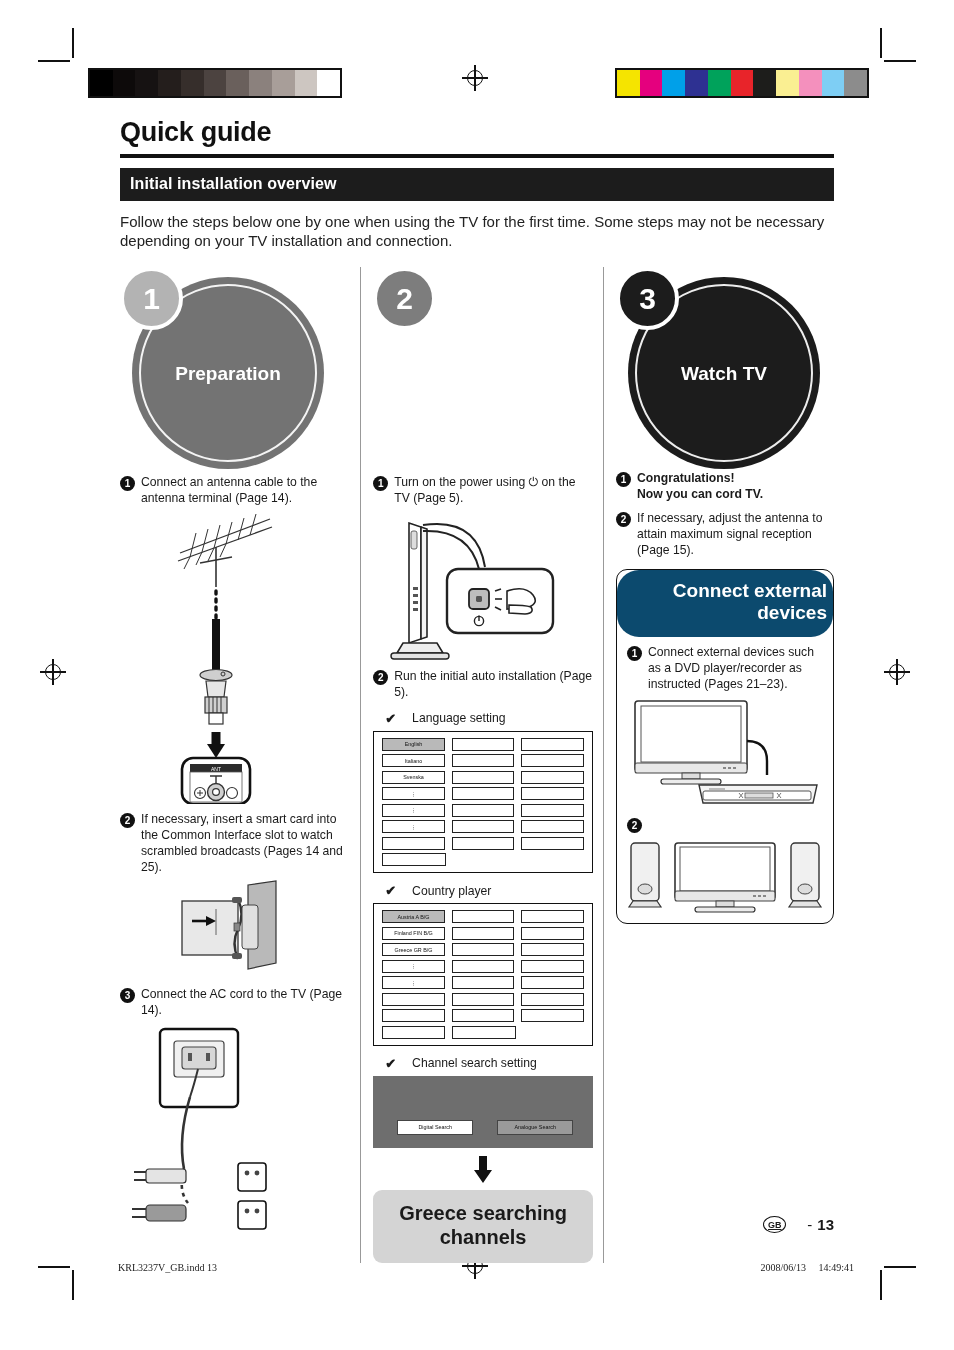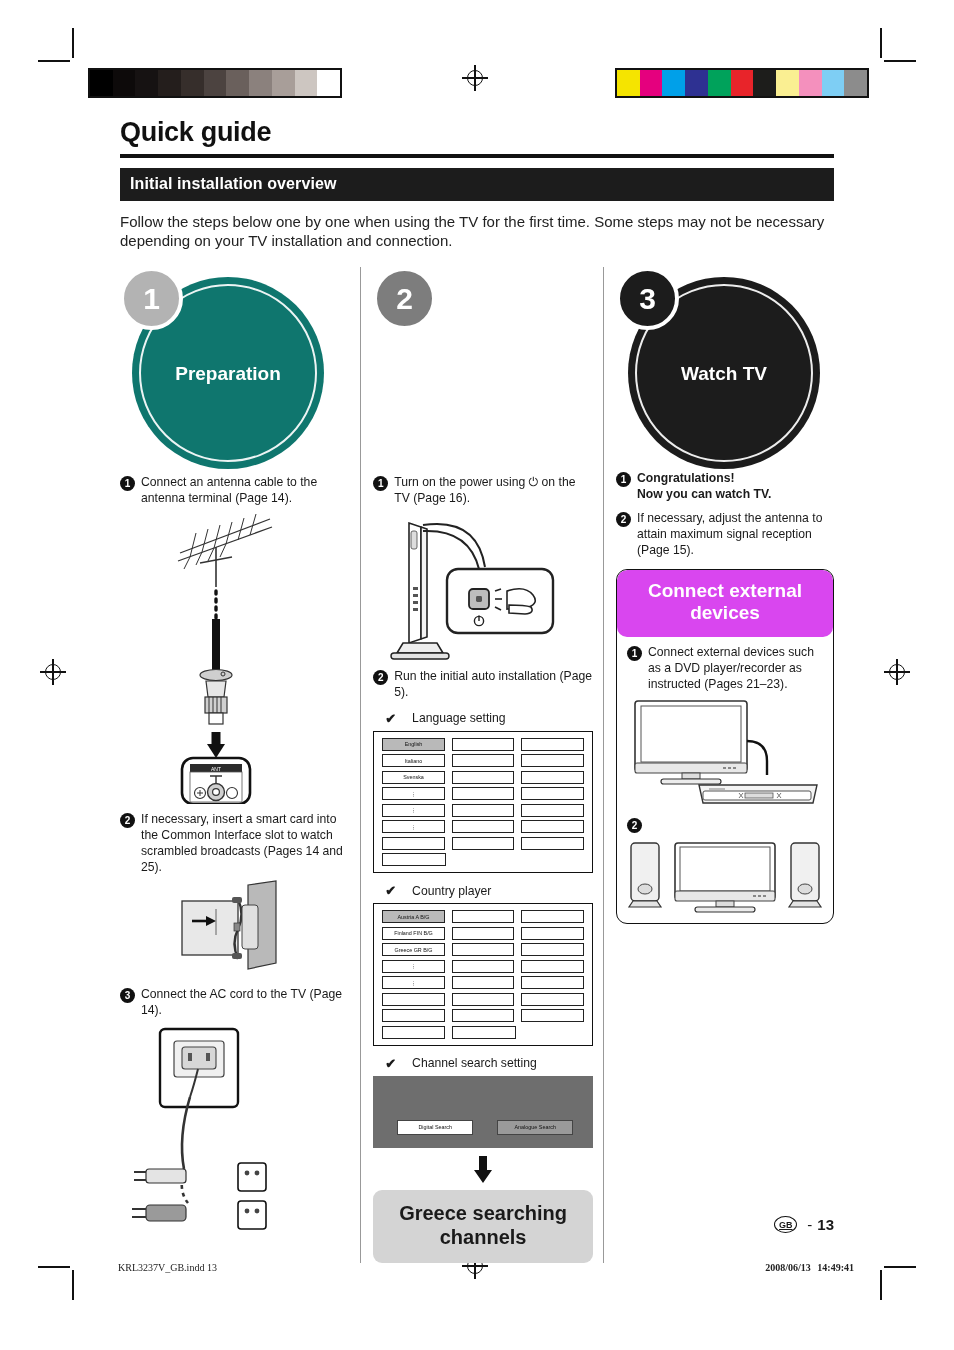--- a/index.html
+++ b/index.html
@@ -33,21 +33,21 @@
   .col{position:relative;}
   .col1{width:243px;}
   .col2{width:232px;padding-left:12px;border-left:1px solid #999;margin-left:10px;}
   .col3{width:230px;padding-left:12px;border-left:1px solid #999;margin-left:10px;}
 
   
   .circle-wrap{position:relative;height:200px;}
   .big-circle{position:absolute;left:12px;top:10px;width:192px;height:192px;border-radius:50%;display:flex;align-items:center;justify-content:center;text-align:center;}
   .big-circle .inner-ring{position:absolute;left:7px;top:7px;right:7px;bottom:7px;border:2px solid rgba(255,255,255,.92);border-radius:50%;}
   .big-circle .clabel{position:relative;color:#fff;font-weight:bold;font-size:19px;line-height:1.22;z-index:2;padding:0 16px;}
-  .c1{background:#0f766e;}
+  .c1{background:#737373;}
   .c2{background:#7d7d7d;}
   .c3{background:#1c1c1c;}
   .num-badge{position:absolute;left:0;top:0;width:55px;height:55px;border-radius:50%;border:4px solid #fff;display:flex;align-items:center;justify-content:center;color:#fff;font-size:30px;font-weight:bold;z-index:3;}
   .nb1{background:#b3b3b3;}
   .nb2{background:#7d7d7d;}
   .nb3{background:#1c1c1c;}
 
   
   .step{display:flex;margin-top:8px;font-size:12.2px;line-height:1.3;}
   .step .dot{flex:0 0 auto;width:15px;height:15px;border-radius:50%;background:#111;color:#fff;font-size:10px;font-weight:bold;display:flex;align-items:center;justify-content:center;margin-right:6px;margin-top:1px;}
@@ -68,30 +68,30 @@
   .osd-btn{position:absolute;top:44px;height:13px;width:74px;font-size:5.4px;display:flex;align-items:center;justify-content:center;border:1px solid #444;}
   .osd-btn.digital{left:24px;background:#fff;color:#111;}
   .osd-btn.analogue{left:124px;background:#9a9a9a;color:#111;}
 
   .down-arrow{width:100%;display:flex;justify-content:center;margin:8px 0 6px 0;}
 
   .start-box{background:#d4d4d4;border-radius:9px;text-align:center;font-size:20px;font-weight:bold;line-height:1.22;padding:11px 6px 13px 6px;}
 
   
   .cext{border:1.6px solid #111;border-radius:11px;margin-top:10px;overflow:hidden;background:#fff;}
-  .cext-head{background:#d946ef;color:#fff;text-align:center;font-weight:bold;font-size:19px;line-height:1.2;padding:10px 6px 12px 6px;border-radius:10px;}
+  .cext-head{background:#0c4a6e;color:#fff;text-align:right;font-weight:bold;font-size:19px;line-height:1.2;padding:10px 6px 12px 6px;border-radius:22px;}
   .cext-body{padding:6px 10px 8px 10px;}
 
   
   .pagenum{position:absolute;right:0;top:1098px;display:flex;align-items:center;font-size:15px;font-weight:bold;}
-  .gb{display:inline-flex;align-items:center;justify-content:center;width:21px;height:15px;border:1.4px solid #111;border-radius:50%;font-size:9px;font-weight:bold;margin-right:9px;text-decoration:underline;}
+  .gb{display:inline-flex;align-items:center;justify-content:center;width:21px;height:15px;border:1.4px solid #111;border-radius:50%;font-size:9px;font-weight:bold;margin-right:20px;text-decoration:underline;}
   .pagenum .dash{font-weight:normal;margin:0 5px 0 1px;}
 
   .footline{position:absolute;left:118px;top:1262px;width:736px;display:flex;justify-content:space-between;font-family:"Liberation Serif",serif;font-size:10px;color:#222;}
-  .foot-date span{margin-left:4px;font-weight:bold;}
+  .foot-date span{margin-left:10px;}
 
   
   svg{display:block;}
   .ill{margin:4px auto 0 auto;}
 </style>
 </head>
 <body>
 
 <div class="crop" style="left:38px;top:60px;width:32px;height:2px;"></div>
 <div class="crop" style="left:72px;top:28px;width:2px;height:30px;"></div>
@@ -272,21 +272,21 @@
       </div>
     </div>
 
     <div class="col col2">
       <div class="circle-wrap">
         <div class="num-badge nb2">2</div>
       </div>
 
       <div class="step">
         <div class="dot">1</div>
-        <div class="txt">Turn on the power using ⏻ on the TV (Page 16).</div>
+        <div class="txt">Turn on the power using ⏻ on the TV (Page 5).</div>
       </div>
 
       <div class="ill">
         <svg width="210" height="150" viewBox="0 0 210 150">
           <g stroke="#222" stroke-width="1.6" fill="#fff">
             <path d="M36 12 L48 16 L48 128 L36 132 Z"></path>
             <path d="M48 16 L54 18 L54 126 L48 128 Z" fill="#f2f2f2"></path>
           </g>
           <rect x="38" y="20" width="6" height="18" rx="2" fill="#ddd" stroke="#444" stroke-width="0.8"></rect>
           <g fill="#555">
@@ -438,21 +438,21 @@
         <div class="big-circle c3">
           <div class="inner-ring"></div>
           <div class="clabel">Watch TV</div>
         </div>
         <div class="num-badge nb3">3</div>
       </div>
 
       <div class="step" style="margin-top:4px;">
         <div class="dot">1</div>
         <div class="txt bold" style="white-space:pre-line;">Congratulations!
-Now you can watch TV.</div>
+Now you can cord TV.</div>
       </div>
       <div class="step">
         <div class="dot">2</div>
         <div class="txt">If necessary, adjust the antenna to attain maximum signal reception (Page 15).</div>
       </div>
 
       <div class="cext">
         <div class="cext-head">Connect external devices</div>
         <div class="cext-body">
 

